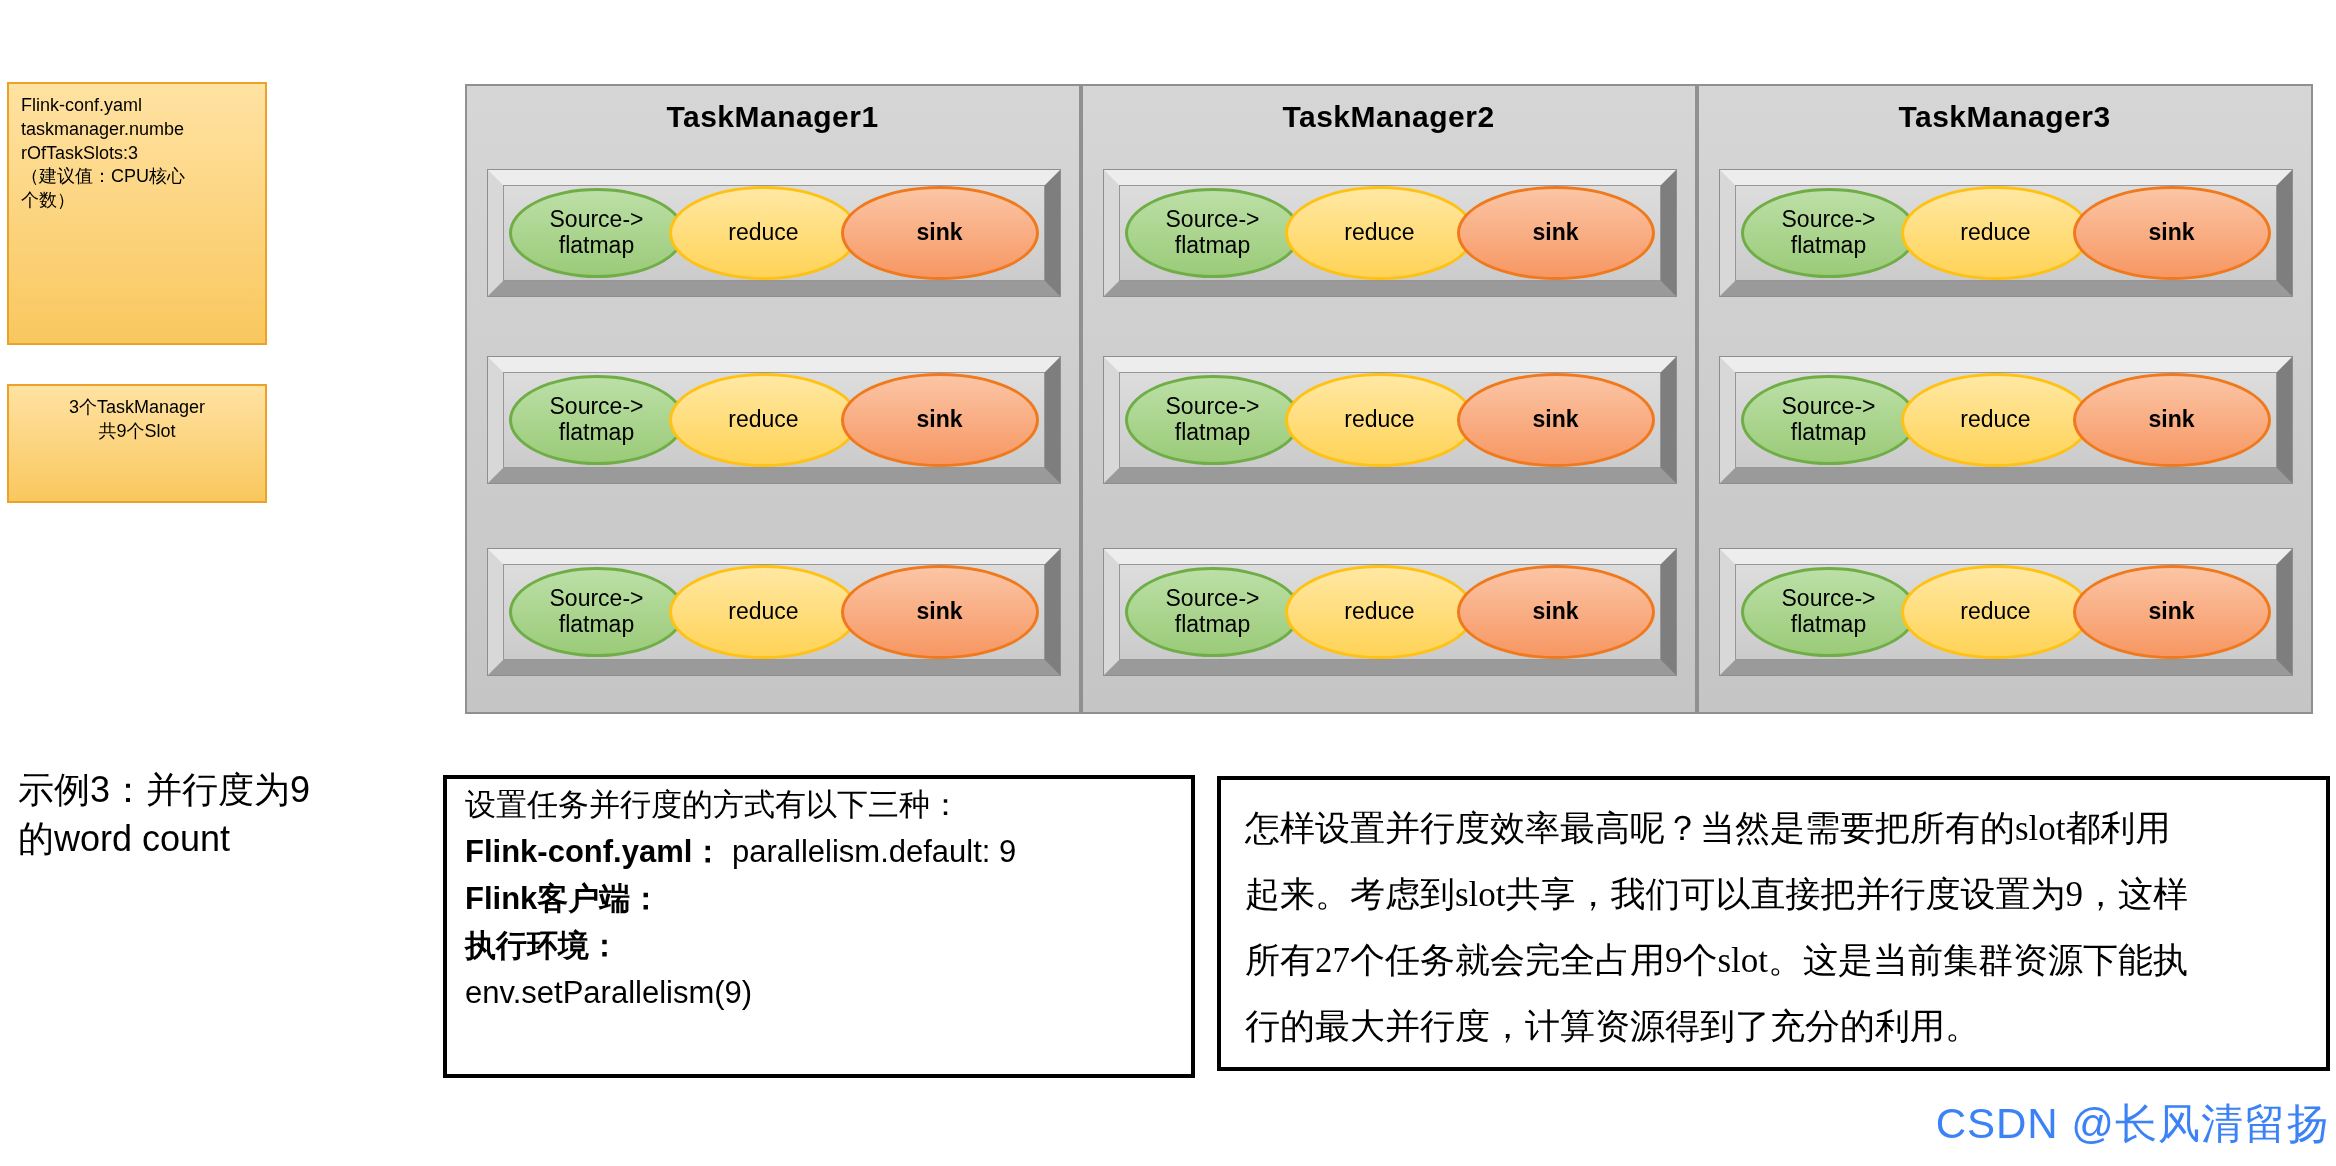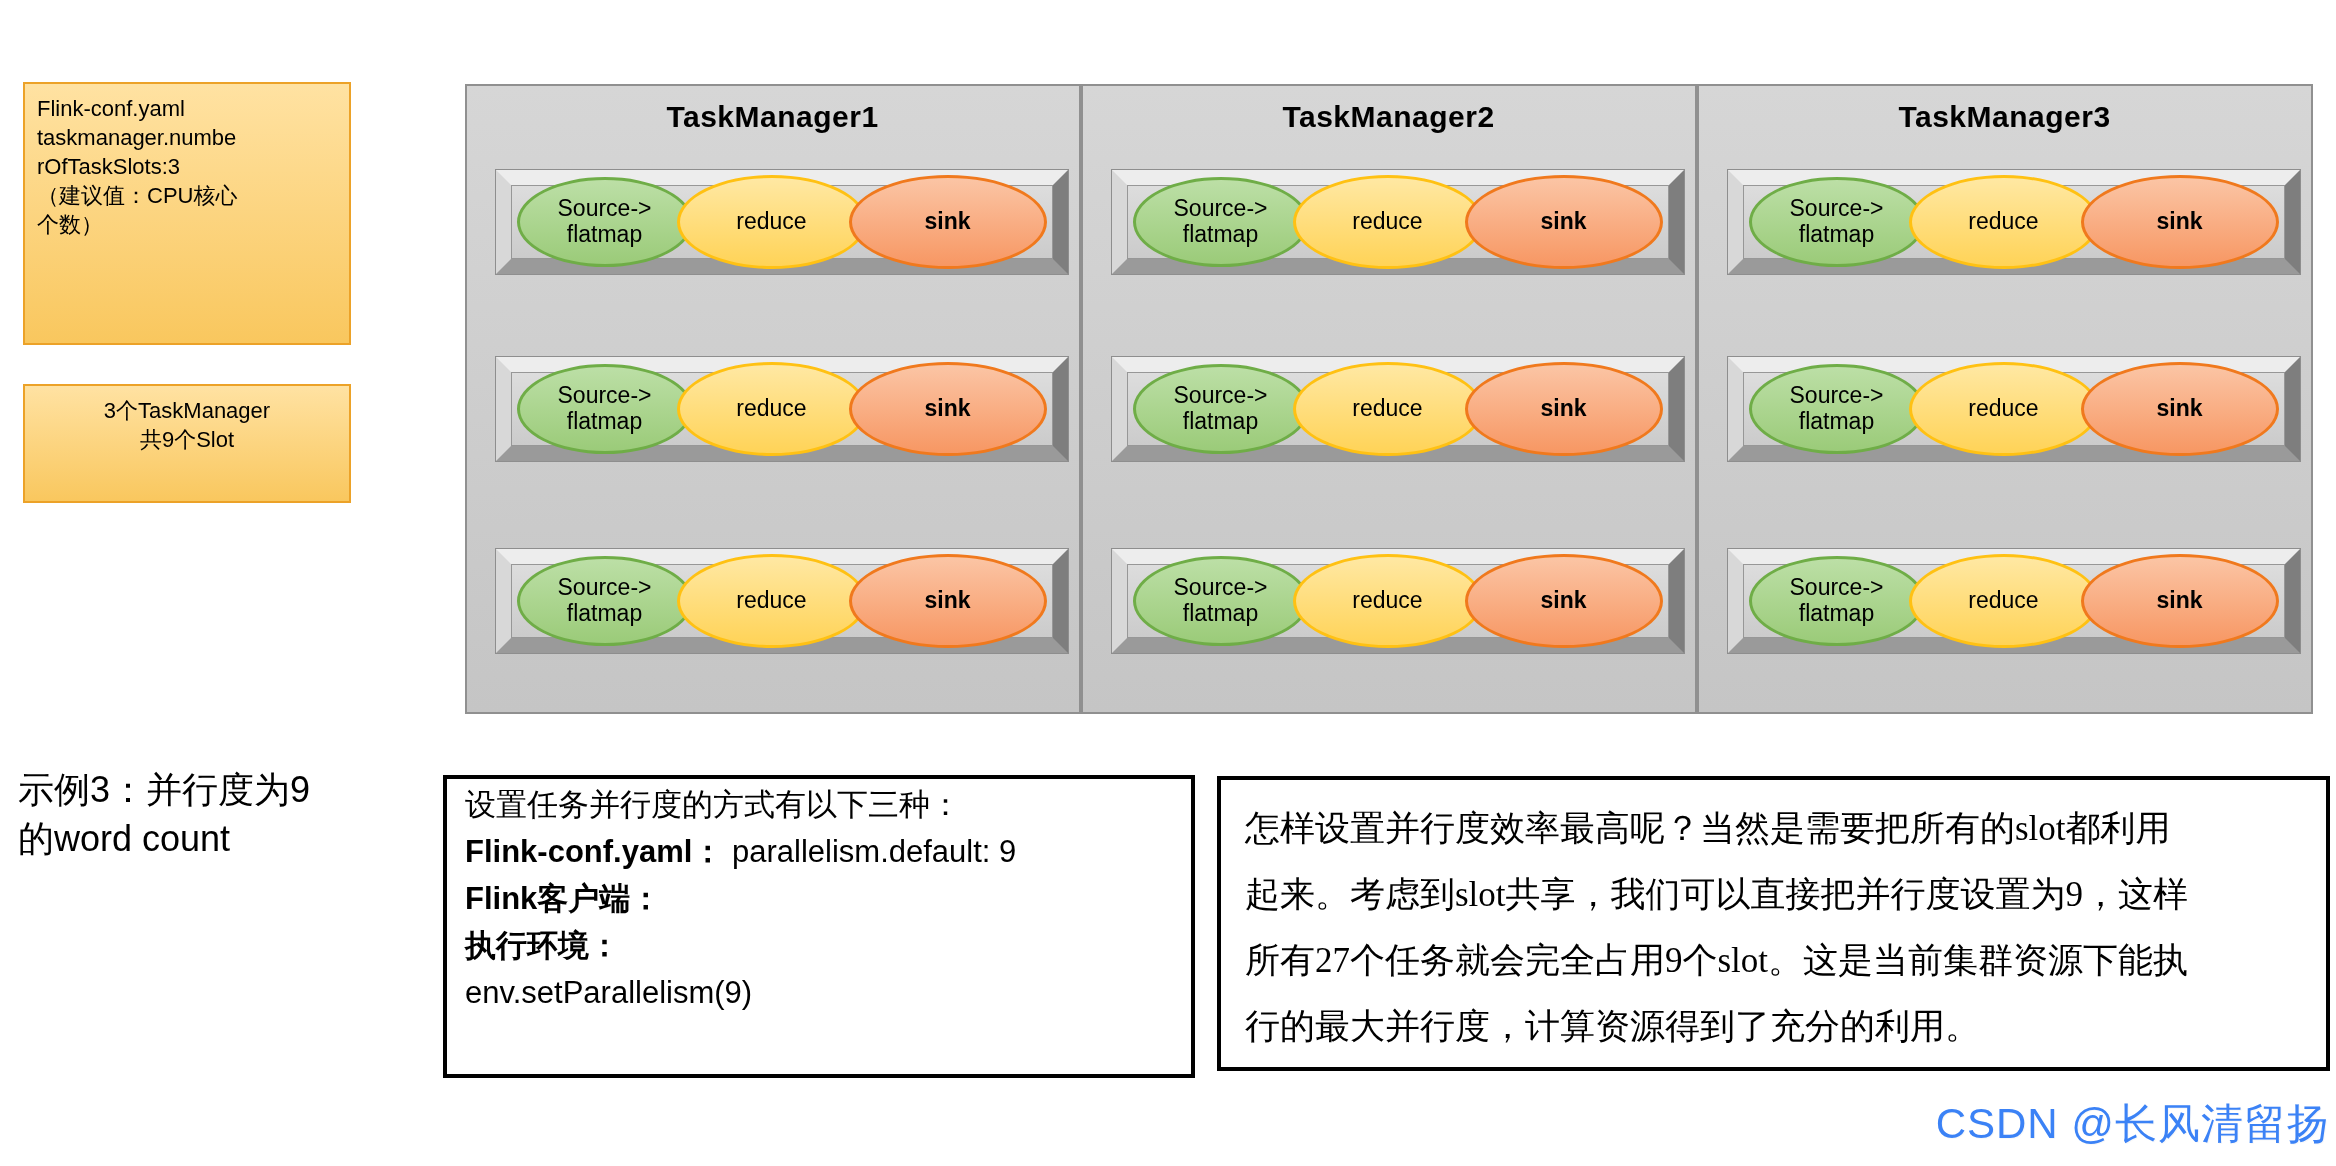--- a/index.html
+++ b/index.html
@@ -2,41 +2,41 @@
 <html><head>
 <meta charset="utf-8">
 <style>
   html,body{margin:0;padding:0;background:#ffffff;}
   .stage{
     position:relative;width:2336px;height:1166px;background:#ffffff;overflow:hidden;
     font-family:"Liberation Sans","DejaVu Sans",sans-serif;color:#000;
   }
   
   .note{
-    position:absolute;left:23px;width:328px;box-sizing:border-box;
+    position:absolute;left:7px;width:260px;box-sizing:border-box;
     background:linear-gradient(180deg,#FFE2A2 0%,#F9C75E 100%);
     border:2px solid #ECA228;padding:10px 12px;
-    font-size:22px;line-height:1.32;white-space:pre-line;
+    font-size:18px;line-height:1.32;white-space:pre-line;
   }
   .note1{top:82px;height:263px;}
   .note2{top:384px;height:119px;text-align:center;}
   
   .example-label{
     position:absolute;left:18px;top:766px;width:420px;
     font-size:36px;line-height:1.35;white-space:pre-line;
   }
   
   .tm-row{position:absolute;left:447px;top:84px;width:1883px;height:630px;
     display:flex;justify-content:center;border-radius:16px;}
   .tm-panel{position:relative;width:616px;height:630px;box-sizing:border-box;
     background:linear-gradient(180deg,#D6D6D6 0%,#C5C5C5 100%);
     border:2px solid #909090;}
   .tm-title{margin-top:14px;text-align:center;font-size:30px;font-weight:bold;letter-spacing:0.5px;}
   .slot{
-    position:absolute;left:29px;width:572px;height:104px;box-sizing:border-box;
+    position:absolute;left:21px;width:572px;height:126px;box-sizing:border-box;
     border:15px solid;border-color:#EDEDED #7E7E7E #9A9A9A #D8D8D8;
     background:linear-gradient(180deg,#DDDDDD 0%,#CBCBCB 100%);
     box-shadow:0 0 0 1px #8E8E8E, inset 0 0 0 1px #979797;
     display:flex;align-items:center;justify-content:center;
   }
   .slot.s0{top:84px}.slot.s1{top:271px}.slot.s2{top:463px}
   .task{
     border-radius:50%;display:flex;align-items:center;justify-content:center;
     text-align:center;font-size:23px;line-height:1.12;white-space:pre-line;
     box-sizing:border-box;border:3px solid;flex:0 0 auto;

